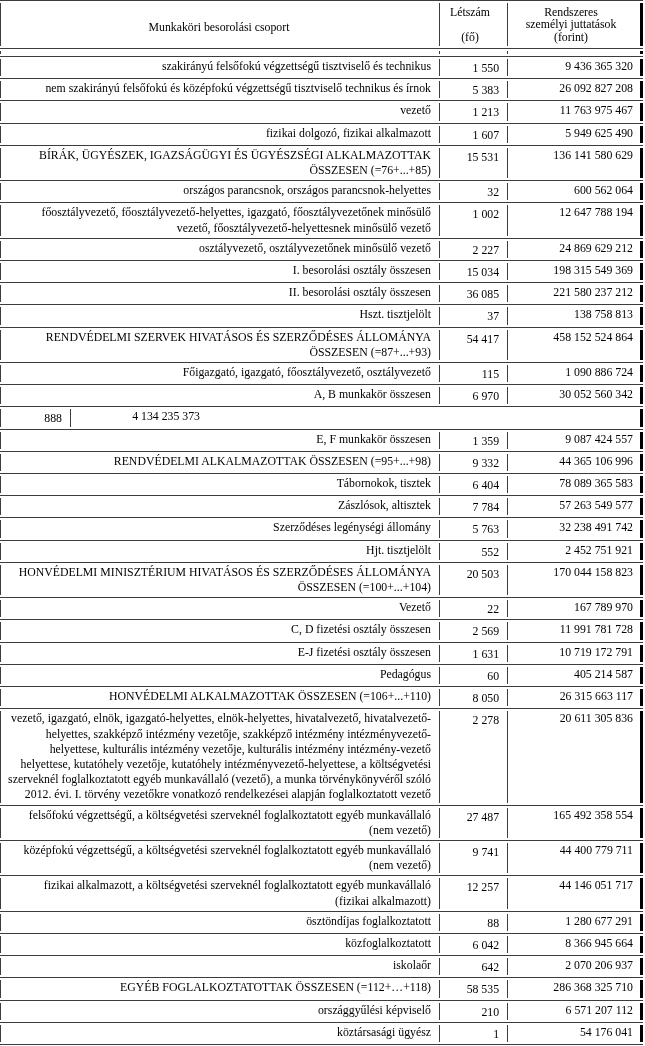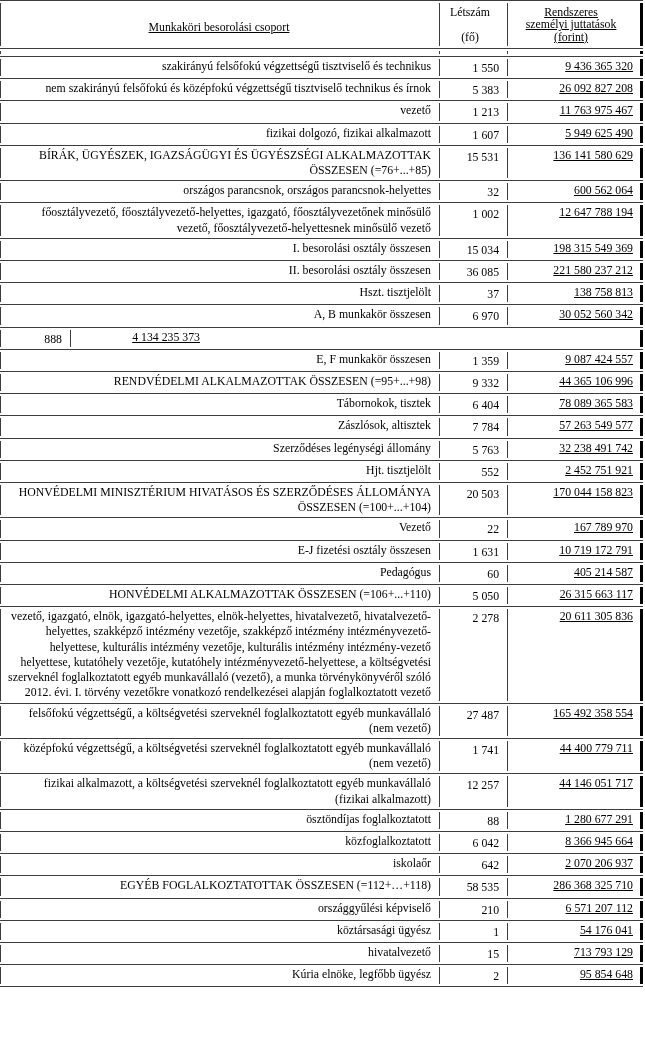--- a/index.html
+++ b/index.html
@@ -54,31 +54,30 @@
     content:"";
     position:absolute;
     left:0;
     top:2px;
     bottom:2px;
     width:1px;
     background:var(--line);
   }
   .c1{ width:453px; padding:2px 8px 2px 7px;text-align:right; }
   .c2{ width:70px;  padding:4px 8px 2px 2px; text-align:right; }
-  .c3{ width:140px; padding:2px 10px 2px 2px; text-align:right;text-decoration:underline; }
+  .c3{ width:140px; padding:2px 10px 2px 2px; text-align:right; }
 
   
   .header-row{ height:47px; }
   .h1{
     display:flex;
     align-items:center;
     justify-content:center;
     text-align:center;
     padding-top:8px;
-    text-decoration:underline;
   }
   .h2,.h3{
     text-align:center;
     padding-top:5px;
     line-height:12.4px;
   }
   .hgap{ height:12.4px; }
 
   
   .spacer-row{ height:7px; }
@@ -146,40 +145,55 @@
     <div class="cell c2">32</div>
     <div class="cell c3">600 562 064</div>
   </div>
 
   <div class="row data-row">
     <div class="cell c1">főosztályvezető, főosztályvezető-helyettes, igazgató, főosztályvezetőnek minősülő vezető, főosztályvezető-helyettesnek minősülő vezető</div>
     <div class="cell c2">1 002</div>
     <div class="cell c3">12 647 788 194</div>
   </div>
 
+  <div class="row data-row">
+    <div class="cell c1">osztályvezető, osztályvezetőnek minősülő vezető</div>
+    <div class="cell c2">2 227</div>
+    <div class="cell c3">24 869 629 212</div>
+  </div>
 
   <div class="row data-row">
     <div class="cell c1">I. besorolási osztály összesen</div>
     <div class="cell c2">15 034</div>
     <div class="cell c3">198 315 549 369</div>
   </div>
 
   <div class="row data-row">
     <div class="cell c1">II. besorolási osztály összesen</div>
     <div class="cell c2">36 085</div>
     <div class="cell c3">221 580 237 212</div>
   </div>
 
   <div class="row data-row">
     <div class="cell c1">Hszt. tisztjelölt</div>
     <div class="cell c2">37</div>
     <div class="cell c3">138 758 813</div>
   </div>
 
-
+  <div class="row data-row">
+    <div class="cell c1">RENDVÉDELMI SZERVEK HIVATÁSOS ÉS SZERZŐDÉSES ÁLLOMÁNYA ÖSSZESEN (=87+...+93)</div>
+    <div class="cell c2">54 417</div>
+    <div class="cell c3">458 152 524 864</div>
+  </div>
+
+  <div class="row data-row">
+    <div class="cell c1">Főigazgató, igazgató, főosztályvezető, osztályvezető</div>
+    <div class="cell c2">115</div>
+    <div class="cell c3">1 090 886 724</div>
+  </div>
 
   <div class="row data-row">
     <div class="cell c1">A, B munkakör összesen</div>
     <div class="cell c2">6 970</div>
     <div class="cell c3">30 052 560 342</div>
   </div>
 
   <div class="row data-row">
     <div class="cell c2">888</div>
     <div class="cell c3">4 134 235 373</div>
@@ -227,54 +241,59 @@
     <div class="cell c3">170 044 158 823</div>
   </div>
 
   <div class="row data-row">
     <div class="cell c1">Vezető</div>
     <div class="cell c2">22</div>
     <div class="cell c3">167 789 970</div>
   </div>
 
 
+  <div class="row data-row">
+    <div class="cell c1">C, D fizetési osztály összesen</div>
+    <div class="cell c2">2 569</div>
+    <div class="cell c3">11 991 781 728</div>
+  </div>
 
   <div class="row data-row">
     <div class="cell c1">E-J fizetési osztály összesen</div>
     <div class="cell c2">1 631</div>
     <div class="cell c3">10 719 172 791</div>
   </div>
 
   <div class="row data-row">
     <div class="cell c1">Pedagógus</div>
     <div class="cell c2">60</div>
     <div class="cell c3">405 214 587</div>
   </div>
 
   <div class="row data-row">
     <div class="cell c1">HONVÉDELMI ALKALMAZOTTAK ÖSSZESEN (=106+...+110)</div>
-    <div class="cell c2">5 050</div>
+    <div class="cell c2">8 050</div>
     <div class="cell c3">26 315 663 117</div>
   </div>
 
   <div class="row data-row">
     <div class="cell c1">vezető, igazgató, elnök, igazgató-helyettes, elnök-helyettes, hivatalvezető, hivatalvezető-helyettes, szakképző intézmény vezetője, szakképző intézmény intézményvezető-helyettese, kulturális intézmény vezetője, kulturális intézmény intézmény-vezető helyettese, kutatóhely vezetője, kutatóhely intézményvezető-helyettese, a költségvetési szerveknél foglalkoztatott egyéb munkavállaló (vezető), a munka törvénykönyvéről szóló 2012. évi. I. törvény vezetőkre vonatkozó rendelkezései alapján foglalkoztatott vezető</div>
     <div class="cell c2">2 278</div>
     <div class="cell c3">20 611 305 836</div>
   </div>
 
   <div class="row data-row">
     <div class="cell c1">felsőfokú végzettségű, a költségvetési szerveknél foglalkoztatott egyéb munkavállaló (nem vezető)</div>
     <div class="cell c2">27 487</div>
     <div class="cell c3">165 492 358 554</div>
   </div>
 
   <div class="row data-row">
     <div class="cell c1">középfokú végzettségű, a költségvetési szerveknél foglalkoztatott egyéb munkavállaló (nem vezető)</div>
-    <div class="cell c2">1 741</div>
+    <div class="cell c2">9 741</div>
     <div class="cell c3">44 400 779 711</div>
   </div>
 
   <div class="row data-row">
     <div class="cell c1">fizikai alkalmazott, a költségvetési szerveknél foglalkoztatott egyéb munkavállaló (fizikai alkalmazott)</div>
     <div class="cell c2">12 257</div>
     <div class="cell c3">44 146 051 717</div>
   </div>
 
   <div class="row data-row">

